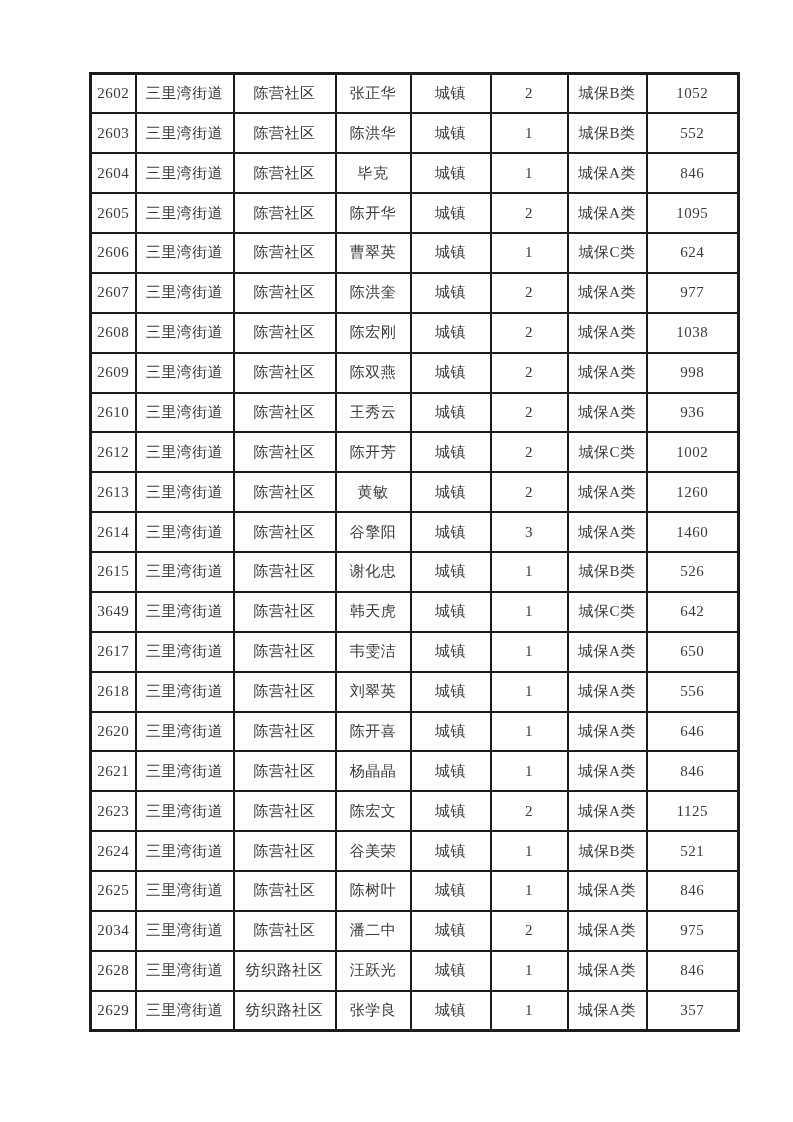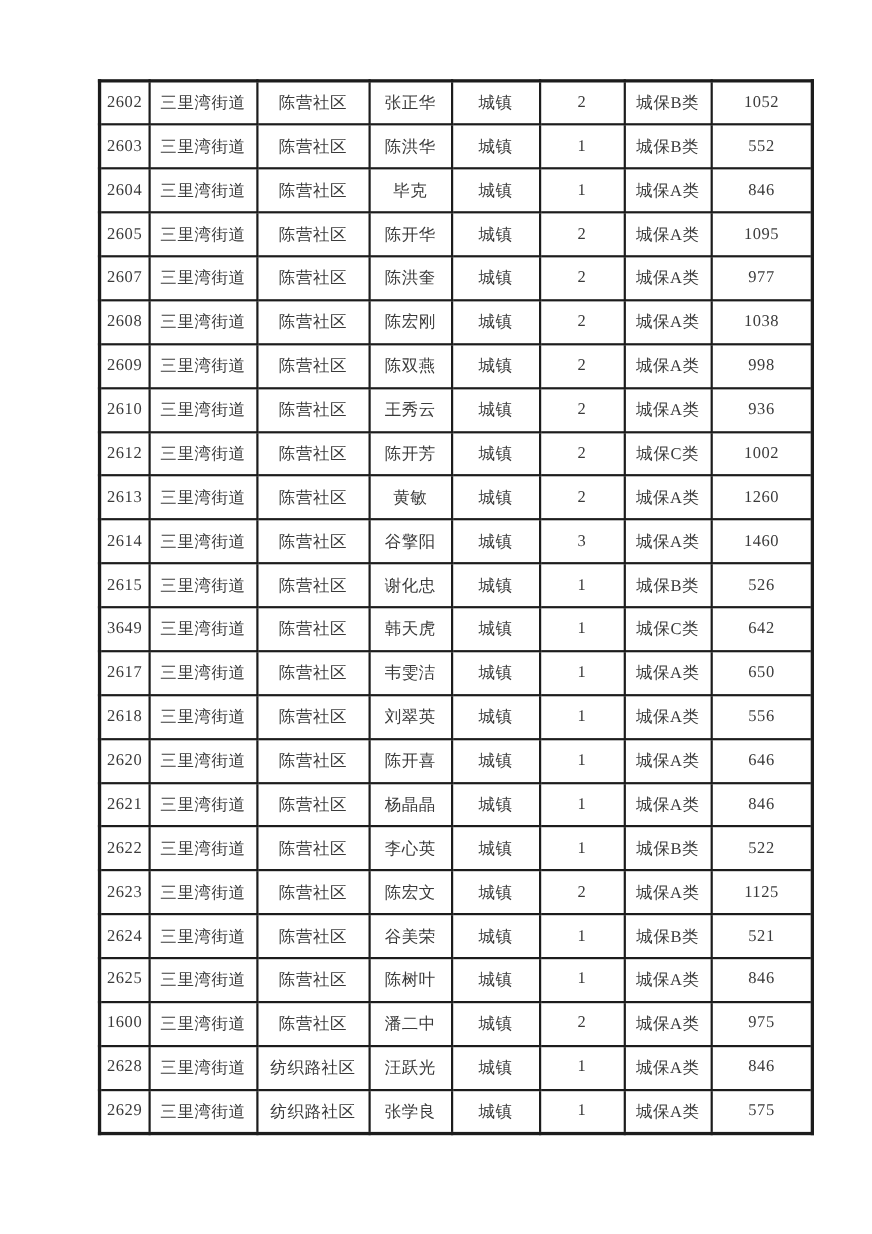--- a/index.html
+++ b/index.html
@@ -106,20 +106,30 @@
           <td>2605</td>
           <td>三里湾街道</td>
           <td>陈营社区</td>
           <td>陈开华</td>
           <td>城镇</td>
           <td>2</td>
           <td>城保A类</td>
           <td>1095</td>
         </tr>
         <tr>
+          <td>2606</td>
+          <td>三里湾街道</td>
+          <td>陈营社区</td>
+          <td>曹翠英</td>
+          <td>城镇</td>
+          <td>1</td>
+          <td>城保C类</td>
+          <td>624</td>
+        </tr>
+        <tr>
           <td>2607</td>
           <td>三里湾街道</td>
           <td>陈营社区</td>
           <td>陈洪奎</td>
           <td>城镇</td>
           <td>2</td>
           <td>城保A类</td>
           <td>977</td>
         </tr>
         <tr>
@@ -236,30 +246,20 @@
           <td>2621</td>
           <td>三里湾街道</td>
           <td>陈营社区</td>
           <td>杨晶晶</td>
           <td>城镇</td>
           <td>1</td>
           <td>城保A类</td>
           <td>846</td>
         </tr>
         <tr>
-          <td>2622</td>
-          <td>三里湾街道</td>
-          <td>陈营社区</td>
-          <td>李心英</td>
-          <td>城镇</td>
-          <td>1</td>
-          <td>城保B类</td>
-          <td>522</td>
-        </tr>
-        <tr>
           <td>2623</td>
           <td>三里湾街道</td>
           <td>陈营社区</td>
           <td>陈宏文</td>
           <td>城镇</td>
           <td>2</td>
           <td>城保A类</td>
           <td>1125</td>
         </tr>
         <tr>
@@ -276,21 +276,21 @@
           <td>2625</td>
           <td>三里湾街道</td>
           <td>陈营社区</td>
           <td>陈树叶</td>
           <td>城镇</td>
           <td>1</td>
           <td>城保A类</td>
           <td>846</td>
         </tr>
         <tr>
-          <td>1600</td>
+          <td>2034</td>
           <td>三里湾街道</td>
           <td>陈营社区</td>
           <td>潘二中</td>
           <td>城镇</td>
           <td>2</td>
           <td>城保A类</td>
           <td>975</td>
         </tr>
         <tr>
           <td>2628</td>
@@ -303,17 +303,17 @@
           <td>846</td>
         </tr>
         <tr>
           <td>2629</td>
           <td>三里湾街道</td>
           <td>纺织路社区</td>
           <td>张学良</td>
           <td>城镇</td>
           <td>1</td>
           <td>城保A类</td>
-          <td>575</td>
+          <td>357</td>
         </tr>
       </tbody>
   </table>
 </div>
 
 </body></html>

